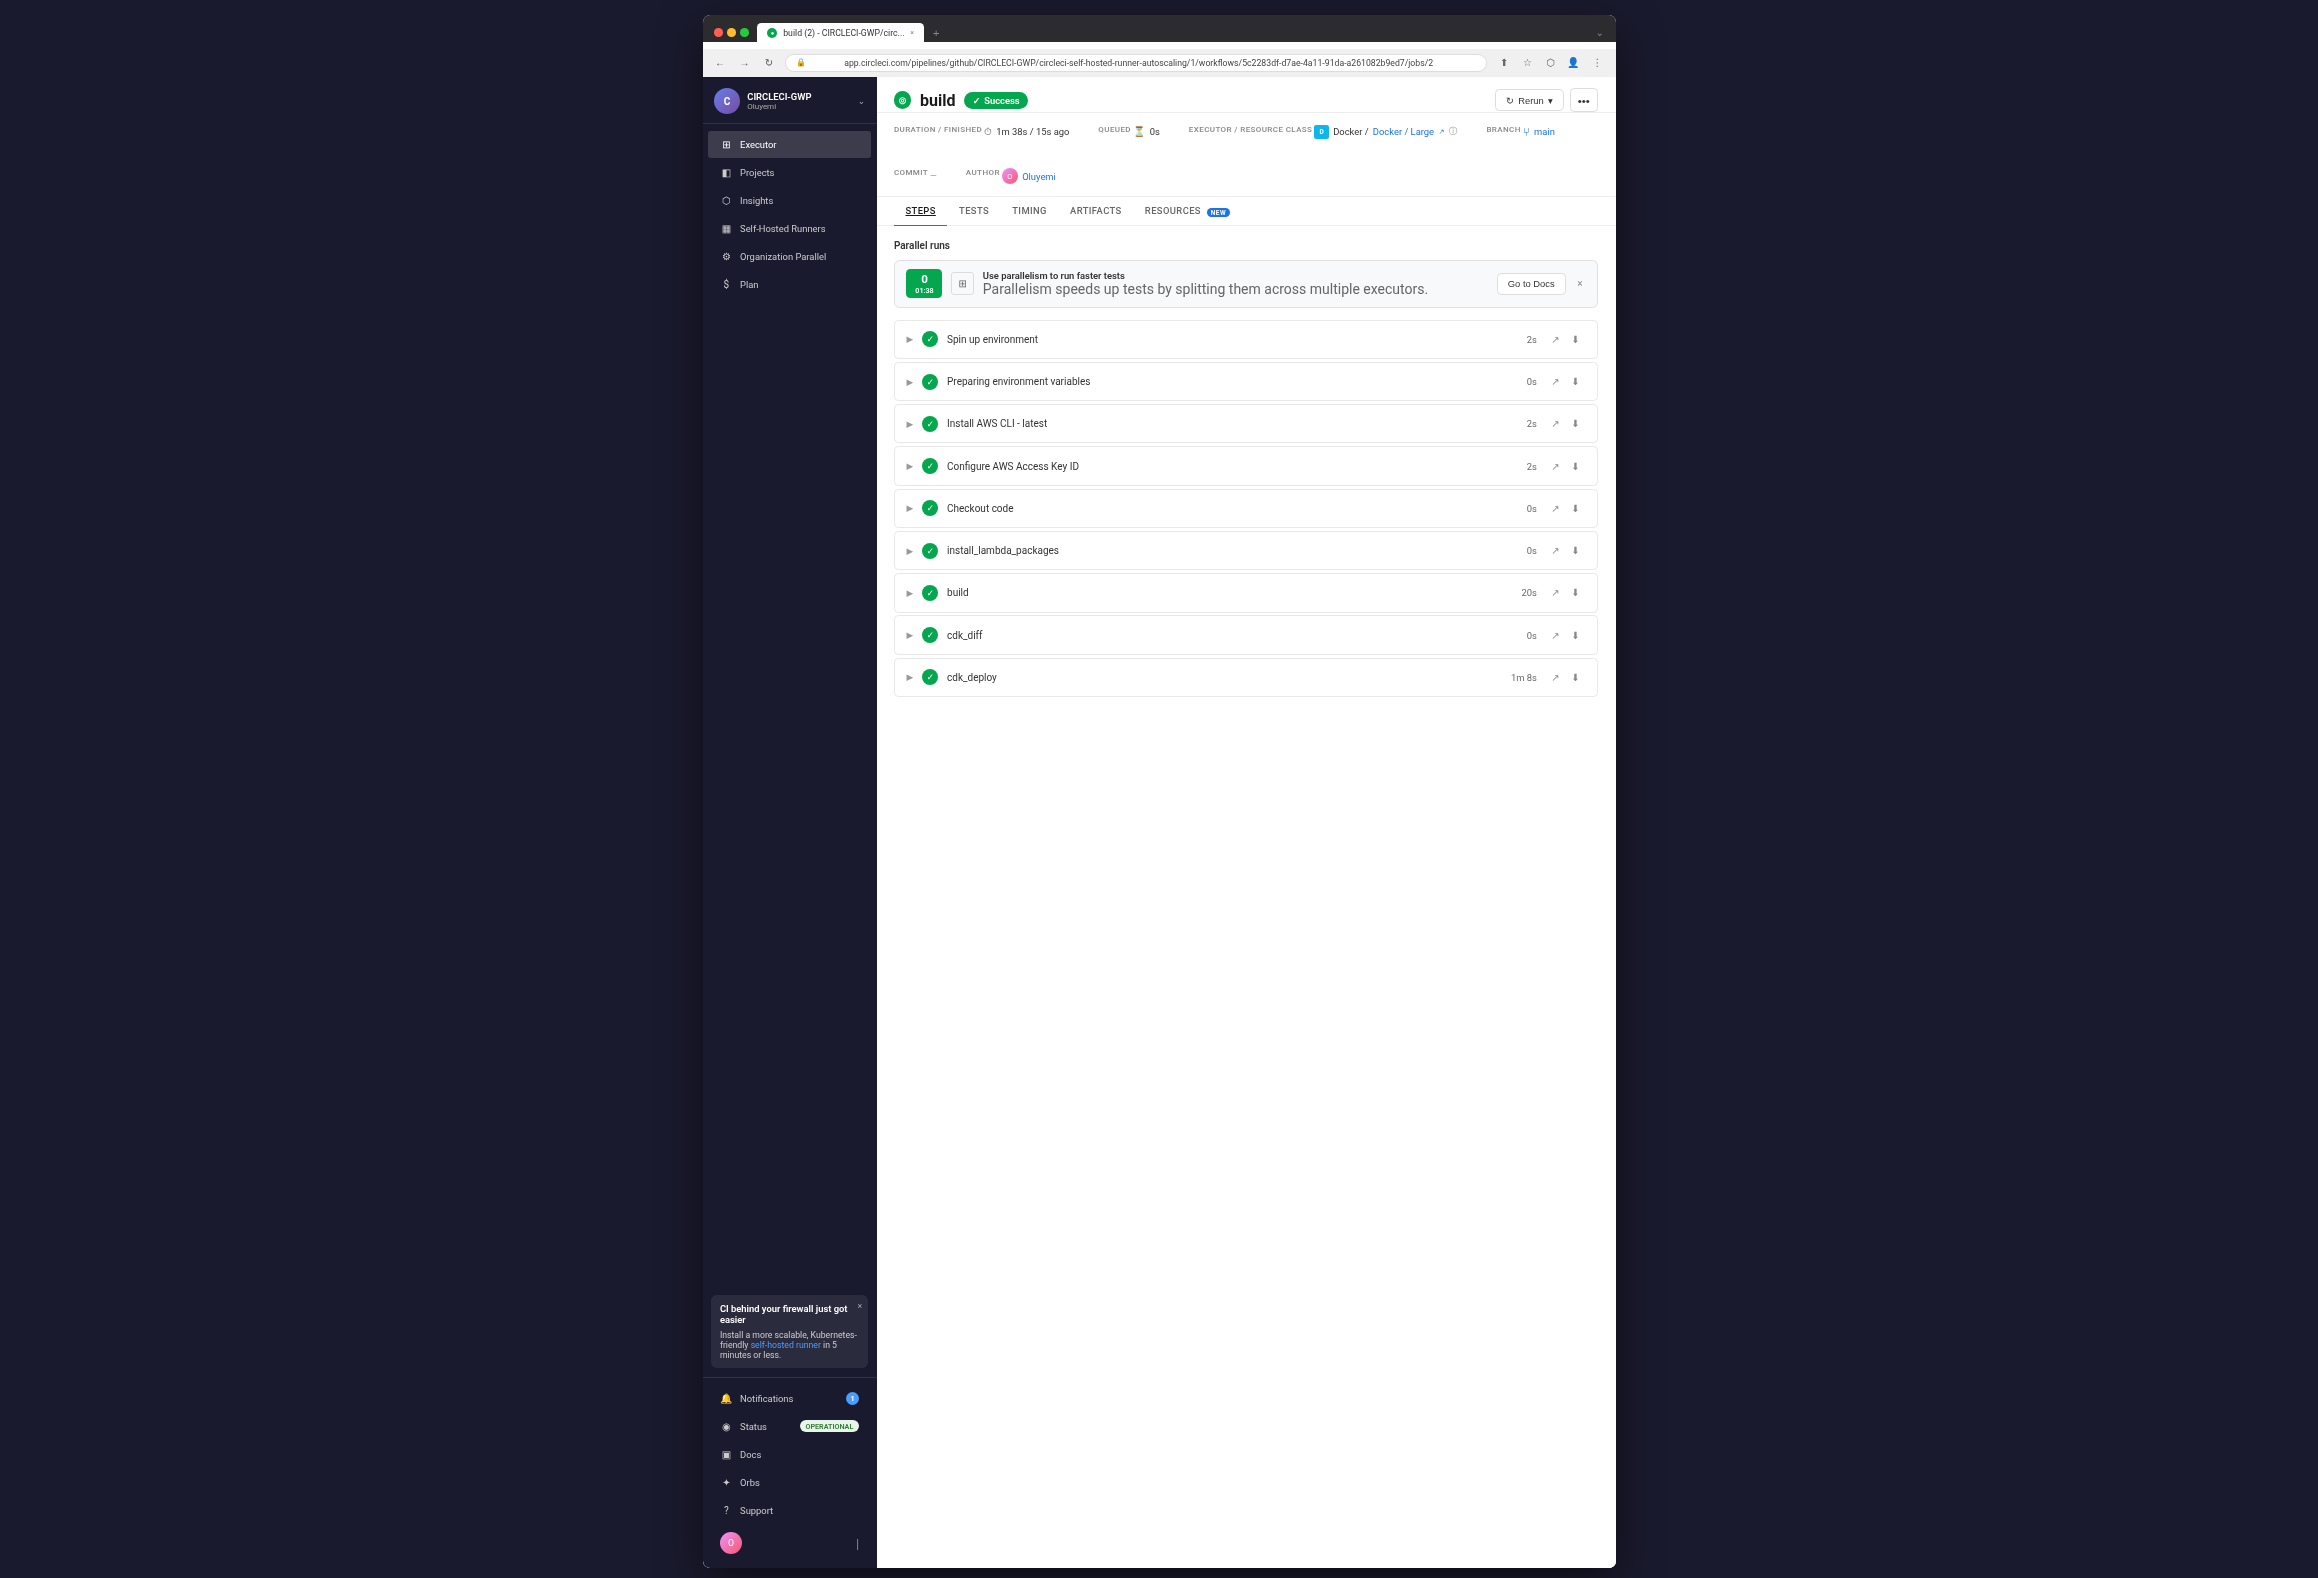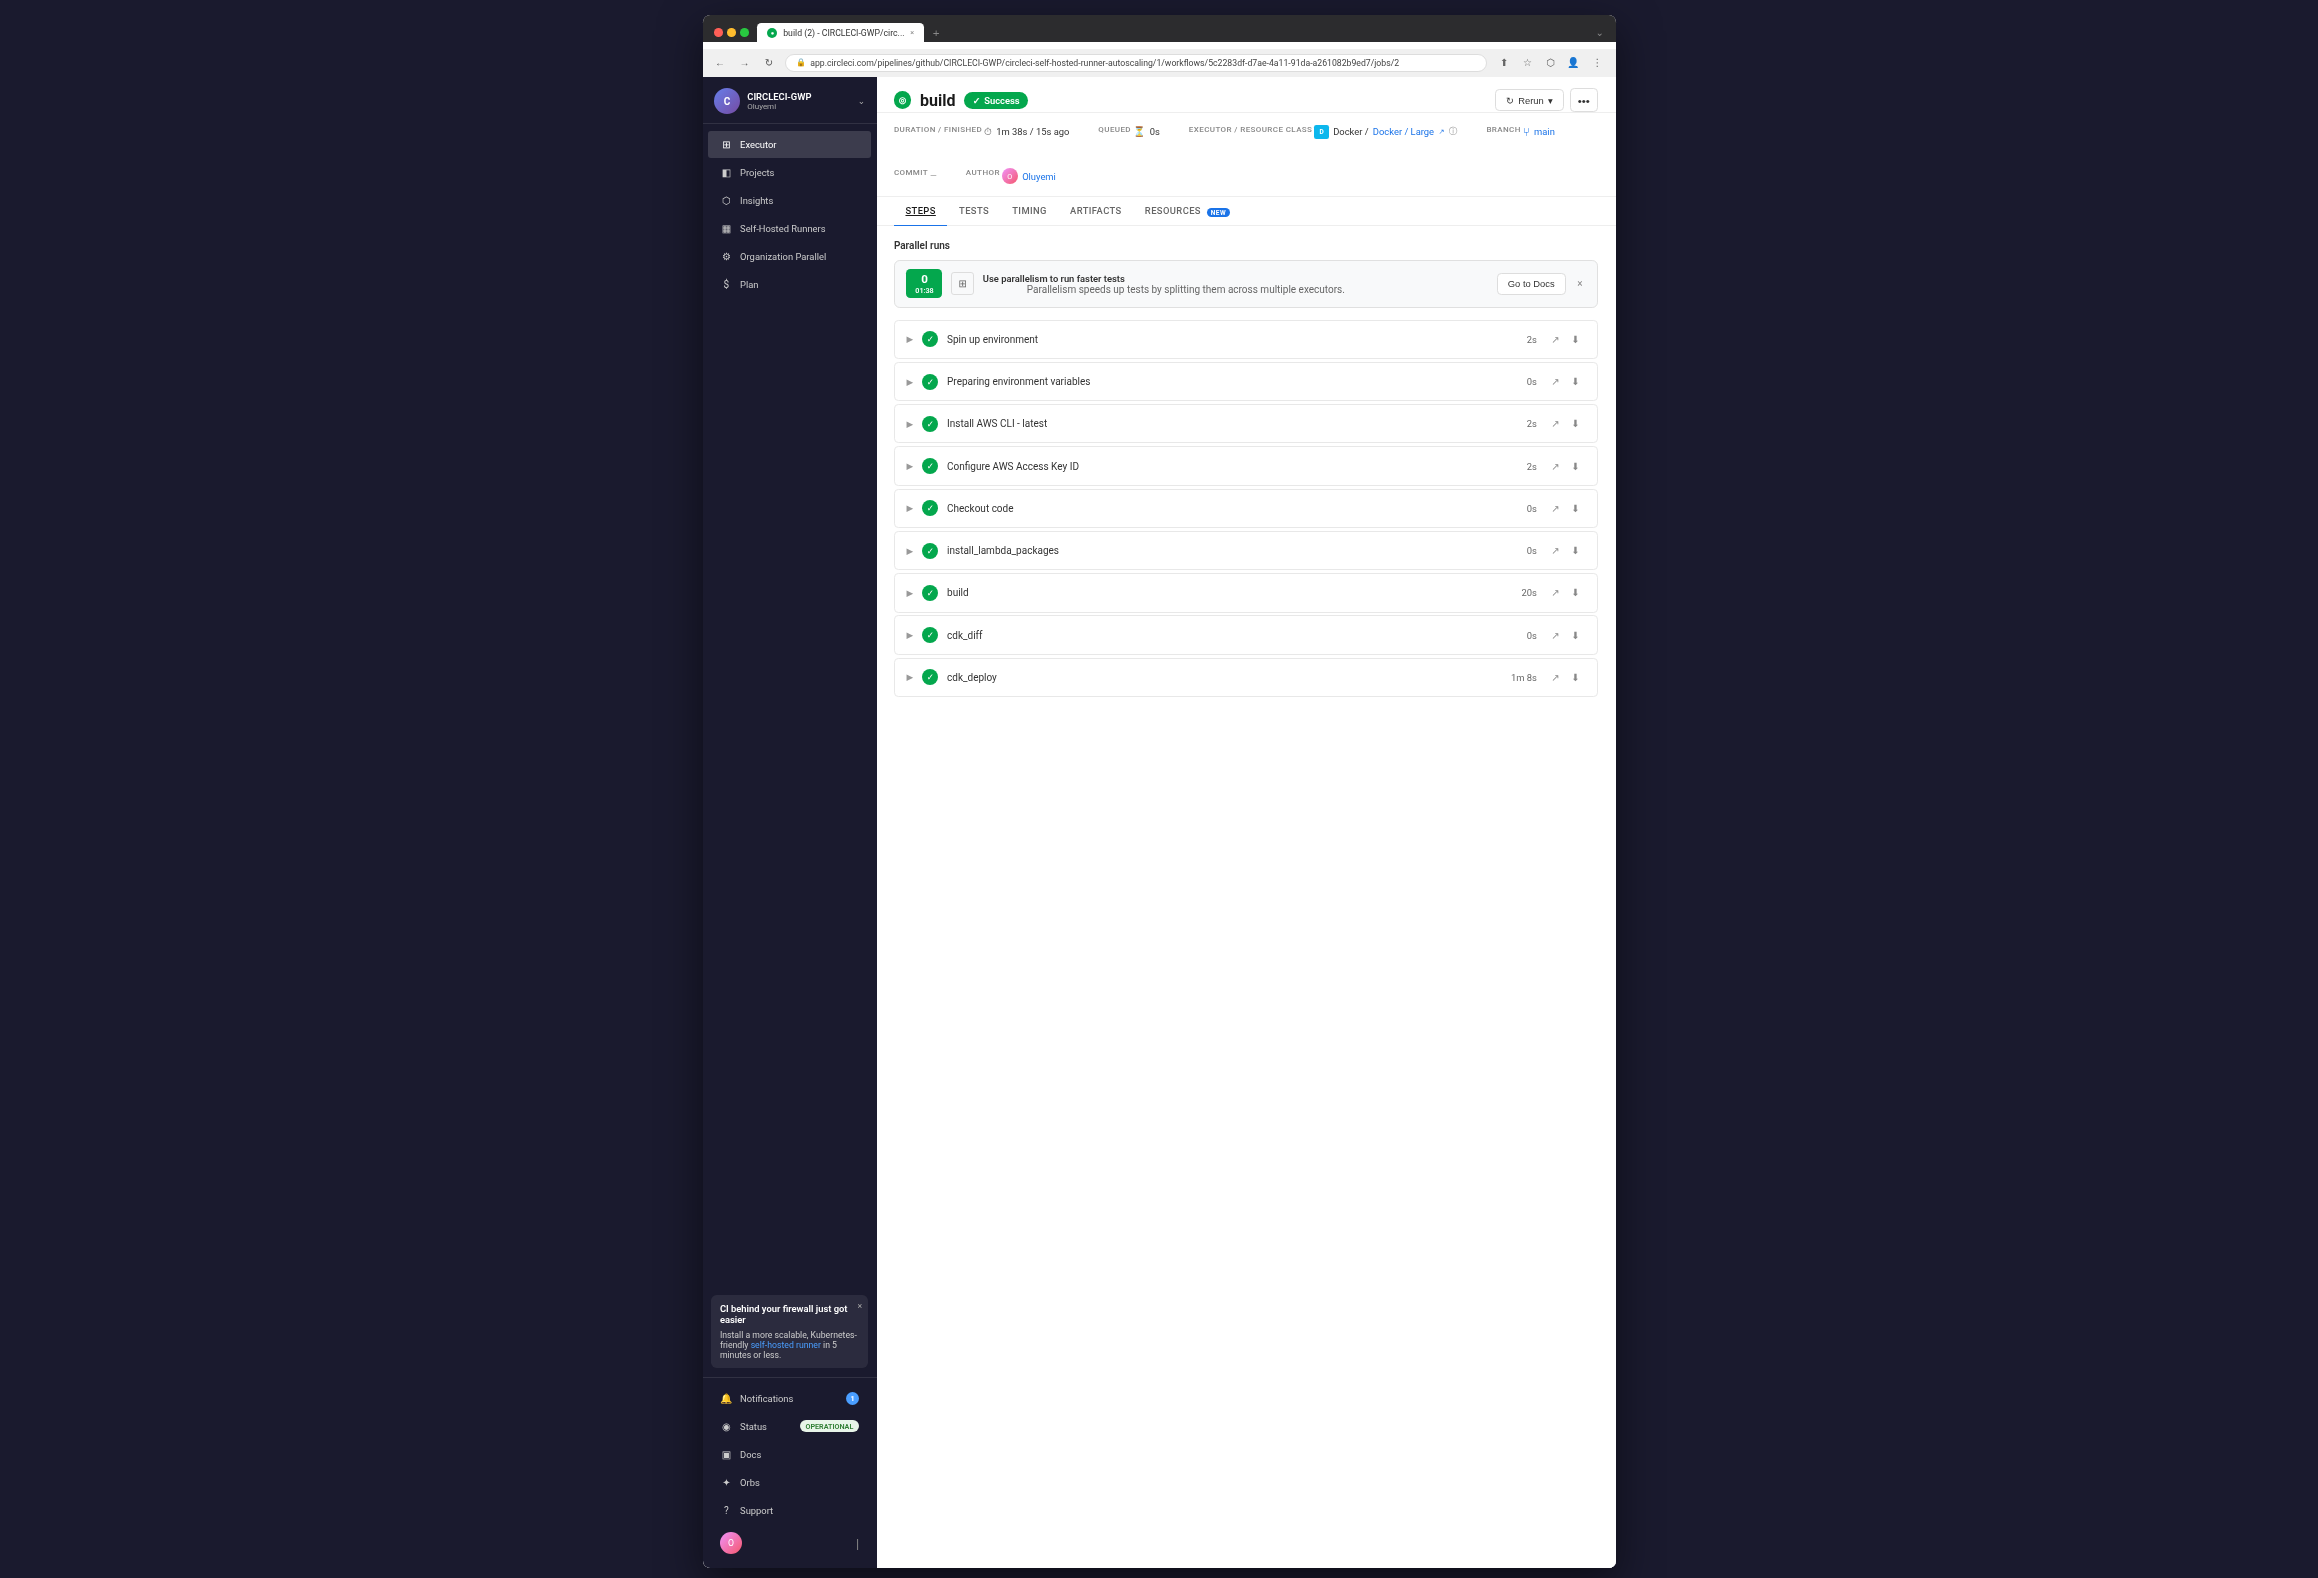--- a/index.html
+++ b/index.html
@@ -504,23 +504,22 @@
       color: #666;
       font-size: 10px;
     }
     .banner-text { flex: 1; }
     .banner-title {
       font-size: 9.4px;
       font-weight: 600;
       color: #333;
     }
     .banner-desc {
-      font-size: 10px;
+      font-size: 14px;
       color: #666;
-      margin-left: 44px;
     }
     .go-to-docs-btn {
       border: 0.7px solid #ddd;
       border-radius: 4.3px;
       padding: 4.3px 10px;
       font-size: 9.4px;
       cursor: pointer;
       background: white;
       color: #333;
       white-space: nowrap;
@@ -612,21 +611,21 @@
       <span style="color:#888;font-size:10px;">⌄</span>
     </div>
   </div>
 
   <div class="browser-nav-bar">
     <button class="nav-btn">←</button>
     <button class="nav-btn">→</button>
     <button class="nav-btn">↻</button>
     <div class="address-bar">
       <span class="address-lock">🔒</span>
-      <span style="font-size:8.7px;color:#444;">app.circleci.com/pipelines/github/CIRCLECI-GWP/circleci-self-hosted-runner-autoscaling/1/workflows/5c2283df-d7ae-4a11-91da-a261082b9ed7/jobs/2</span>
+      <span style="font-size:8.7px;color:#444;margin-left:34px;">app.circleci.com/pipelines/github/CIRCLECI-GWP/circleci-self-hosted-runner-autoscaling/1/workflows/5c2283df-d7ae-4a11-91da-a261082b9ed7/jobs/2</span>
     </div>
     <div class="nav-icons">
       <button class="nav-icon-btn">⬆</button>
       <button class="nav-icon-btn">☆</button>
       <button class="nav-icon-btn">⬡</button>
       <button class="nav-icon-btn">👤</button>
       <button class="nav-icon-btn">⋮</button>
     </div>
   </div>
 

